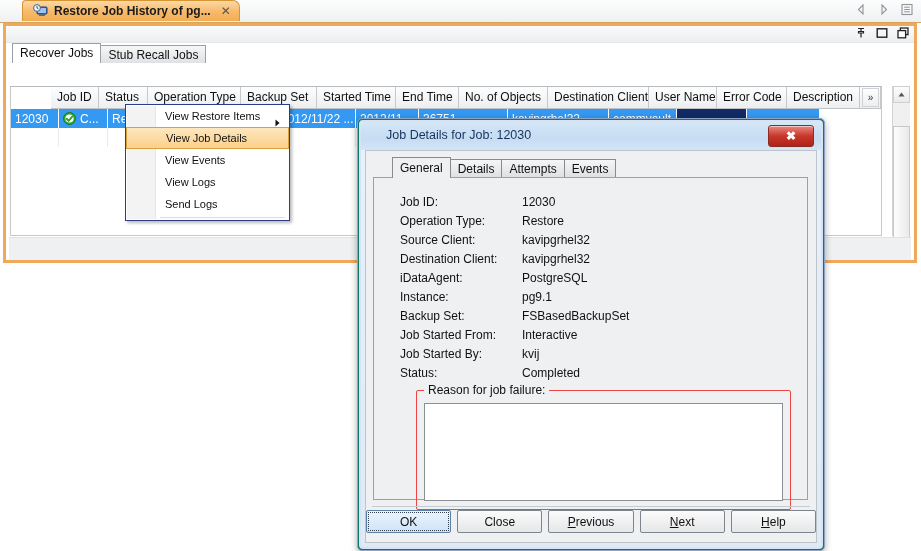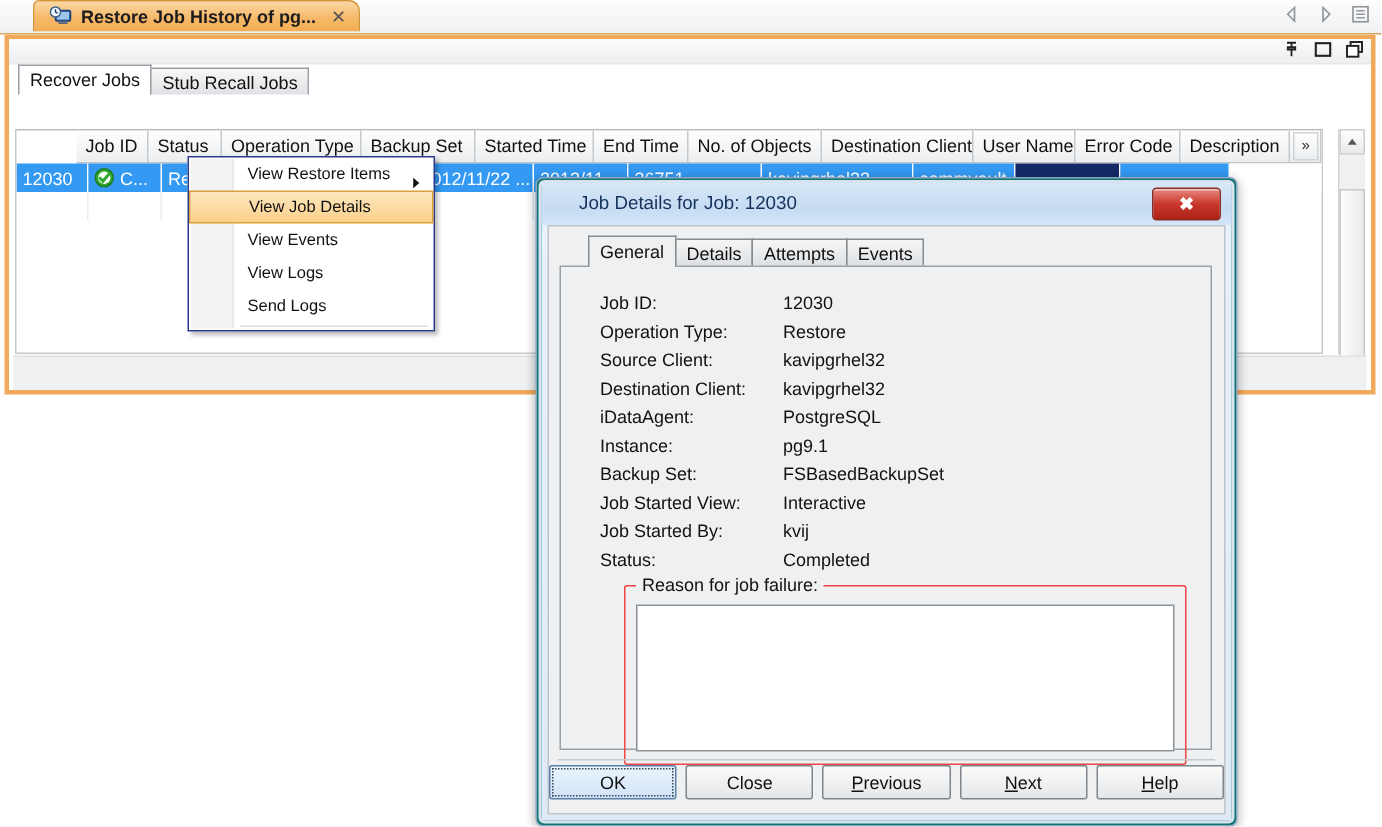--- a/index.html
+++ b/index.html
@@ -463,21 +463,21 @@
               </div>
               <div class="frow">
                 <span class="flabel">Instance:</span>
                 <span class="fval">pg9.1</span>
               </div>
               <div class="frow">
                 <span class="flabel">Backup Set:</span>
                 <span class="fval">FSBasedBackupSet</span>
               </div>
               <div class="frow">
-                <span class="flabel">Job Started View:</span>
+                <span class="flabel">Job Started From:</span>
                 <span class="fval">Interactive</span>
               </div>
               <div class="frow">
                 <span class="flabel">Job Started By:</span>
                 <span class="fval">kvij</span>
               </div>
               <div class="frow">
                 <span class="flabel">Status:</span>
                 <span class="fval">Completed</span>
               </div>

